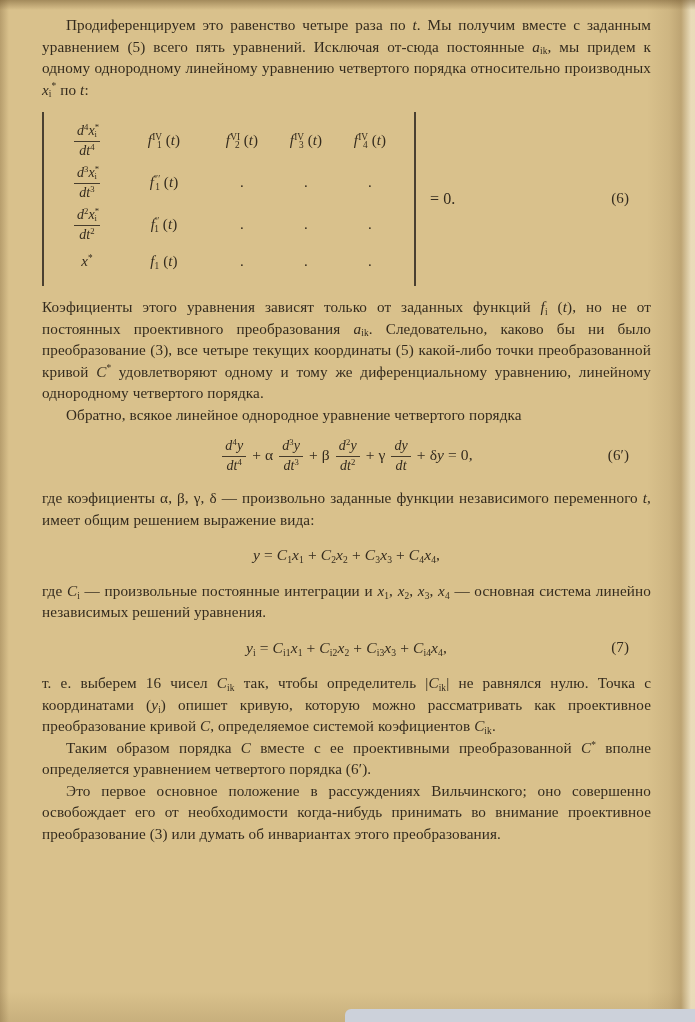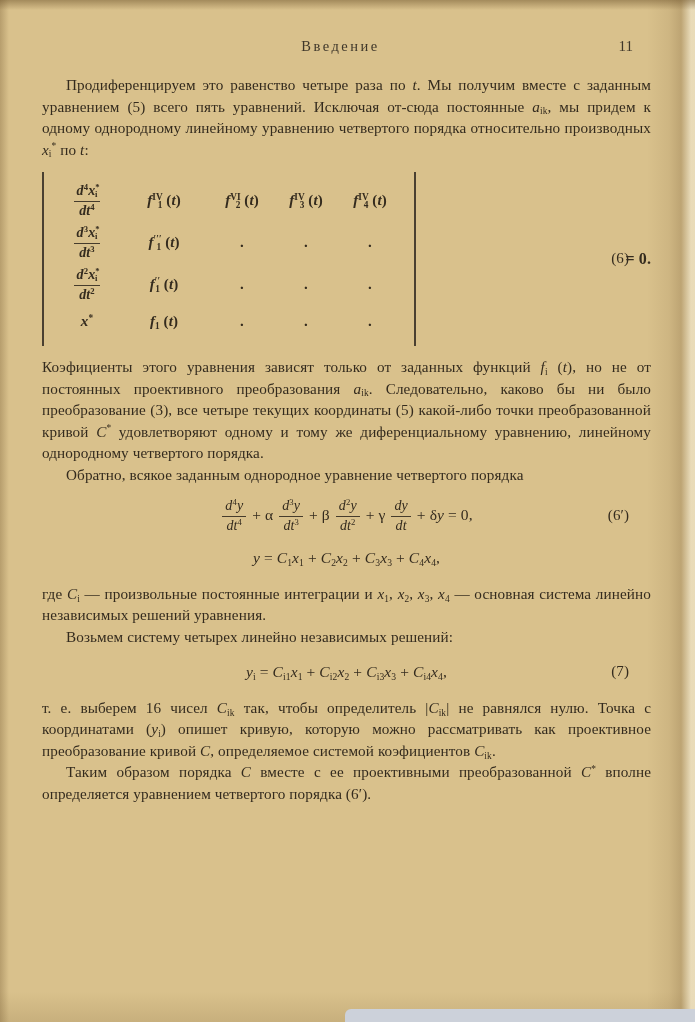--- a/index.html
+++ b/index.html
@@ -47,45 +47,41 @@
   .frac{display:inline-block;vertical-align:middle;text-align:center;font-size:14px;line-height:1.05;}
   .frac .num{display:block;border-bottom:1.2px solid #463c2c;padding:0 3px 2px;}
   .frac .den{display:block;padding-top:2px;}
   
   .eqblock{position:relative;margin:14px 0;}
   .eqline{text-align:center;font-size:15.5px;}
   .eqline .frac{margin:0 2px;}
   .tag{position:absolute;right:22px;top:50%;transform:translateY(-50%);font-size:15px;}
   
   .det-block{margin:12px 0 10px;}
-  .det-center{display:flex;justify-content:space-between;align-items:center;font-weight:bold;}
+  .det-center{display:flex;justify-content:flex-start;align-items:center;}
   .det{
     border-left:2px solid #4a4031;border-right:2px solid #4a4031;
     padding:8px 12px;
   }
   .det-table{border-collapse:collapse;}
   .det-table td{
     padding:0;text-align:center;vertical-align:middle;
     height:42px;font-size:15px;
   }
   .det-table tr:last-child td{height:32px;}
   .det-table td.c0{width:62px;}
   .det-table td.c1{width:92px;}
   .det-table td.c2,.det-table td.c3,.det-table td.c4{width:64px;}
   .rhs{margin-left:14px;font-size:16px;}
 </style>
 </head>
 <body>
 
 <div class="page">
 
-  <div class="header">
-    <span class="running-title">Введение</span>
-    <span class="page-number">11</span>
-  </div>
 
   <div class="body">
 
     <p class="ind"><span>Продиференцируем это равенство четыре раза по </span><span style="font-style: italic;">t</span><span>. Мы получим вместе с заданным уравнением (5) всего пять уравнений. Исключая от-сюда постоянные </span><span style="font-style: italic;">a</span><sub>ik</sub><span>, мы придем к одному однородному линейному уравнению четвертого порядка относительно производных </span><span style="font-style: italic;">x</span><sub>i</sub><sup>*</sup><span> по </span><span style="font-style: italic;">t</span><span>:</span></p>
 
     <div class="eqblock det-block">
       <div class="det-center">
         <div class="det">
           <table class="det-table">
             <tbody>
@@ -119,41 +115,42 @@
             </tr>
           </tbody>
             </table>
         </div>
         <span class="rhs">= 0.</span>
       </div>
       <span class="tag">(6)</span>
     </div>
 
     <p><span>Коэфициенты этого уравнения зависят только от заданных функций </span><span style="font-style: italic;">f</span><sub>i</sub><span> (</span><span style="font-style: italic;">t</span><span>), но не от постоянных проективного преобразования </span><span style="font-style: italic;">a</span><sub>ik</sub><span>. Следовательно, каково бы ни было преобразование (3), все четыре текущих координаты (5) какой-либо точки преобразованной кривой </span><span style="font-style: italic;">C</span><sup>*</sup><span> удовлетворяют одному и тому же диференциальному уравнению, линейному однородному четвертого порядка.</span></p>
-    <p class="ind"><span>Обратно, всякое заданным однородное уравнение четвертого порядка</span></p>
+    <p class="ind"><span>Обратно, всякое линейное однородное уравнение четвертого порядка</span></p>
 
     <div class="eqblock">
       <div class="eqline">
         <span class="frac"><span class="num"><span style="font-style: italic;">d</span><sup>4</sup><span style="font-style: italic;">y</span></span><span class="den"><span style="font-style: italic;">dt</span><sup>4</sup></span></span><span><span> + α </span></span><span class="frac"><span class="num"><span style="font-style: italic;">d</span><sup>3</sup><span style="font-style: italic;">y</span></span><span class="den"><span style="font-style: italic;">dt</span><sup>3</sup></span></span><span><span> + β </span></span><span class="frac"><span class="num"><span style="font-style: italic;">d</span><sup>2</sup><span style="font-style: italic;">y</span></span><span class="den"><span style="font-style: italic;">dt</span><sup>2</sup></span></span><span><span> + γ </span></span><span class="frac"><span class="num"><span style="font-style: italic;">dy</span></span><span class="den"><span style="font-style: italic;">dt</span></span></span><span><span> + δ</span><span style="font-style: italic;">y</span><span> = 0,</span></span>
       </div>
       <span class="tag">(6′)</span>
     </div>
 
+    <p><span>где коэфициенты α, β, γ, δ — произвольно заданные функции независимого переменного </span><span style="font-style: italic;">t</span><span>, имеет общим решением выражение вида:</span></p>
 
     <div class="eqblock">
       <div class="eqline"><span style="font-style: italic;">y</span><span> = </span><span style="font-style: italic;">C</span><sub>1</sub><span style="font-style: italic;">x</span><sub>1</sub><span> + </span><span style="font-style: italic;">C</span><sub>2</sub><span style="font-style: italic;">x</span><sub>2</sub><span> + </span><span style="font-style: italic;">C</span><sub>3</sub><span style="font-style: italic;">x</span><sub>3</sub><span> + </span><span style="font-style: italic;">C</span><sub>4</sub><span style="font-style: italic;">x</span><sub>4</sub><span>,</span></div>
     </div>
 
     <p><span>где </span><span style="font-style: italic;">C</span><sub>i</sub><span> — произвольные постоянные интеграции и </span><span style="font-style: italic;">x</span><sub>1</sub><span>, </span><span style="font-style: italic;">x</span><sub>2</sub><span>, </span><span style="font-style: italic;">x</span><sub>3</sub><span>, </span><span style="font-style: italic;">x</span><sub>4</sub><span> — основная система линейно независимых решений уравнения.</span></p>
-    <p class="ind"><span>Возьмем систему четырех линейно независимых решений:</span></p>
 
     <div class="eqblock">
       <div class="eqline"><span style="font-style: italic;">y</span><sub>i</sub><span> = </span><span style="font-style: italic;">C</span><sub>i1</sub><span style="font-style: italic;">x</span><sub>1</sub><span> + </span><span style="font-style: italic;">C</span><sub>i2</sub><span style="font-style: italic;">x</span><sub>2</sub><span> + </span><span style="font-style: italic;">C</span><sub>i3</sub><span style="font-style: italic;">x</span><sub>3</sub><span> + </span><span style="font-style: italic;">C</span><sub>i4</sub><span style="font-style: italic;">x</span><sub>4</sub><span>,</span></div>
       <span class="tag">(7)</span>
     </div>
 
     <p><span>т. е. выберем 16 чисел </span><span style="font-style: italic;">C</span><sub>ik</sub><span> так, чтобы определитель |</span><span style="font-style: italic;">C</span><sub>ik</sub><span>| не равнялся нулю. Точка с координатами (</span><span style="font-style: italic;">y</span><sub>i</sub><span>) опишет кривую, которую можно рассматривать как проективное преобразование кривой </span><span style="font-style: italic;">C</span><span>, определяемое системой коэфициентов </span><span style="font-style: italic;">C</span><sub>ik</sub><span>.</span></p>
     <p class="ind"><span>Таким образом порядка </span><span style="font-style: italic;">C</span><span> вместе с ее проективными преобразованной </span><span style="font-style: italic;">C</span><sup>*</sup><span> вполне определяется уравнением четвертого порядка (6′).</span></p>
+    <p class="ind"><span>Это первое основное положение в рассуждениях Вильчинского; оно совершенно освобождает его от необходимости когда-нибудь принимать во внимание проективное преобразование (3) или думать об инвариантах этого преобразования.</span></p>
 
   </div>
 
   <div class="scan-strip"></div>
 </div>
 
 </body></html>

